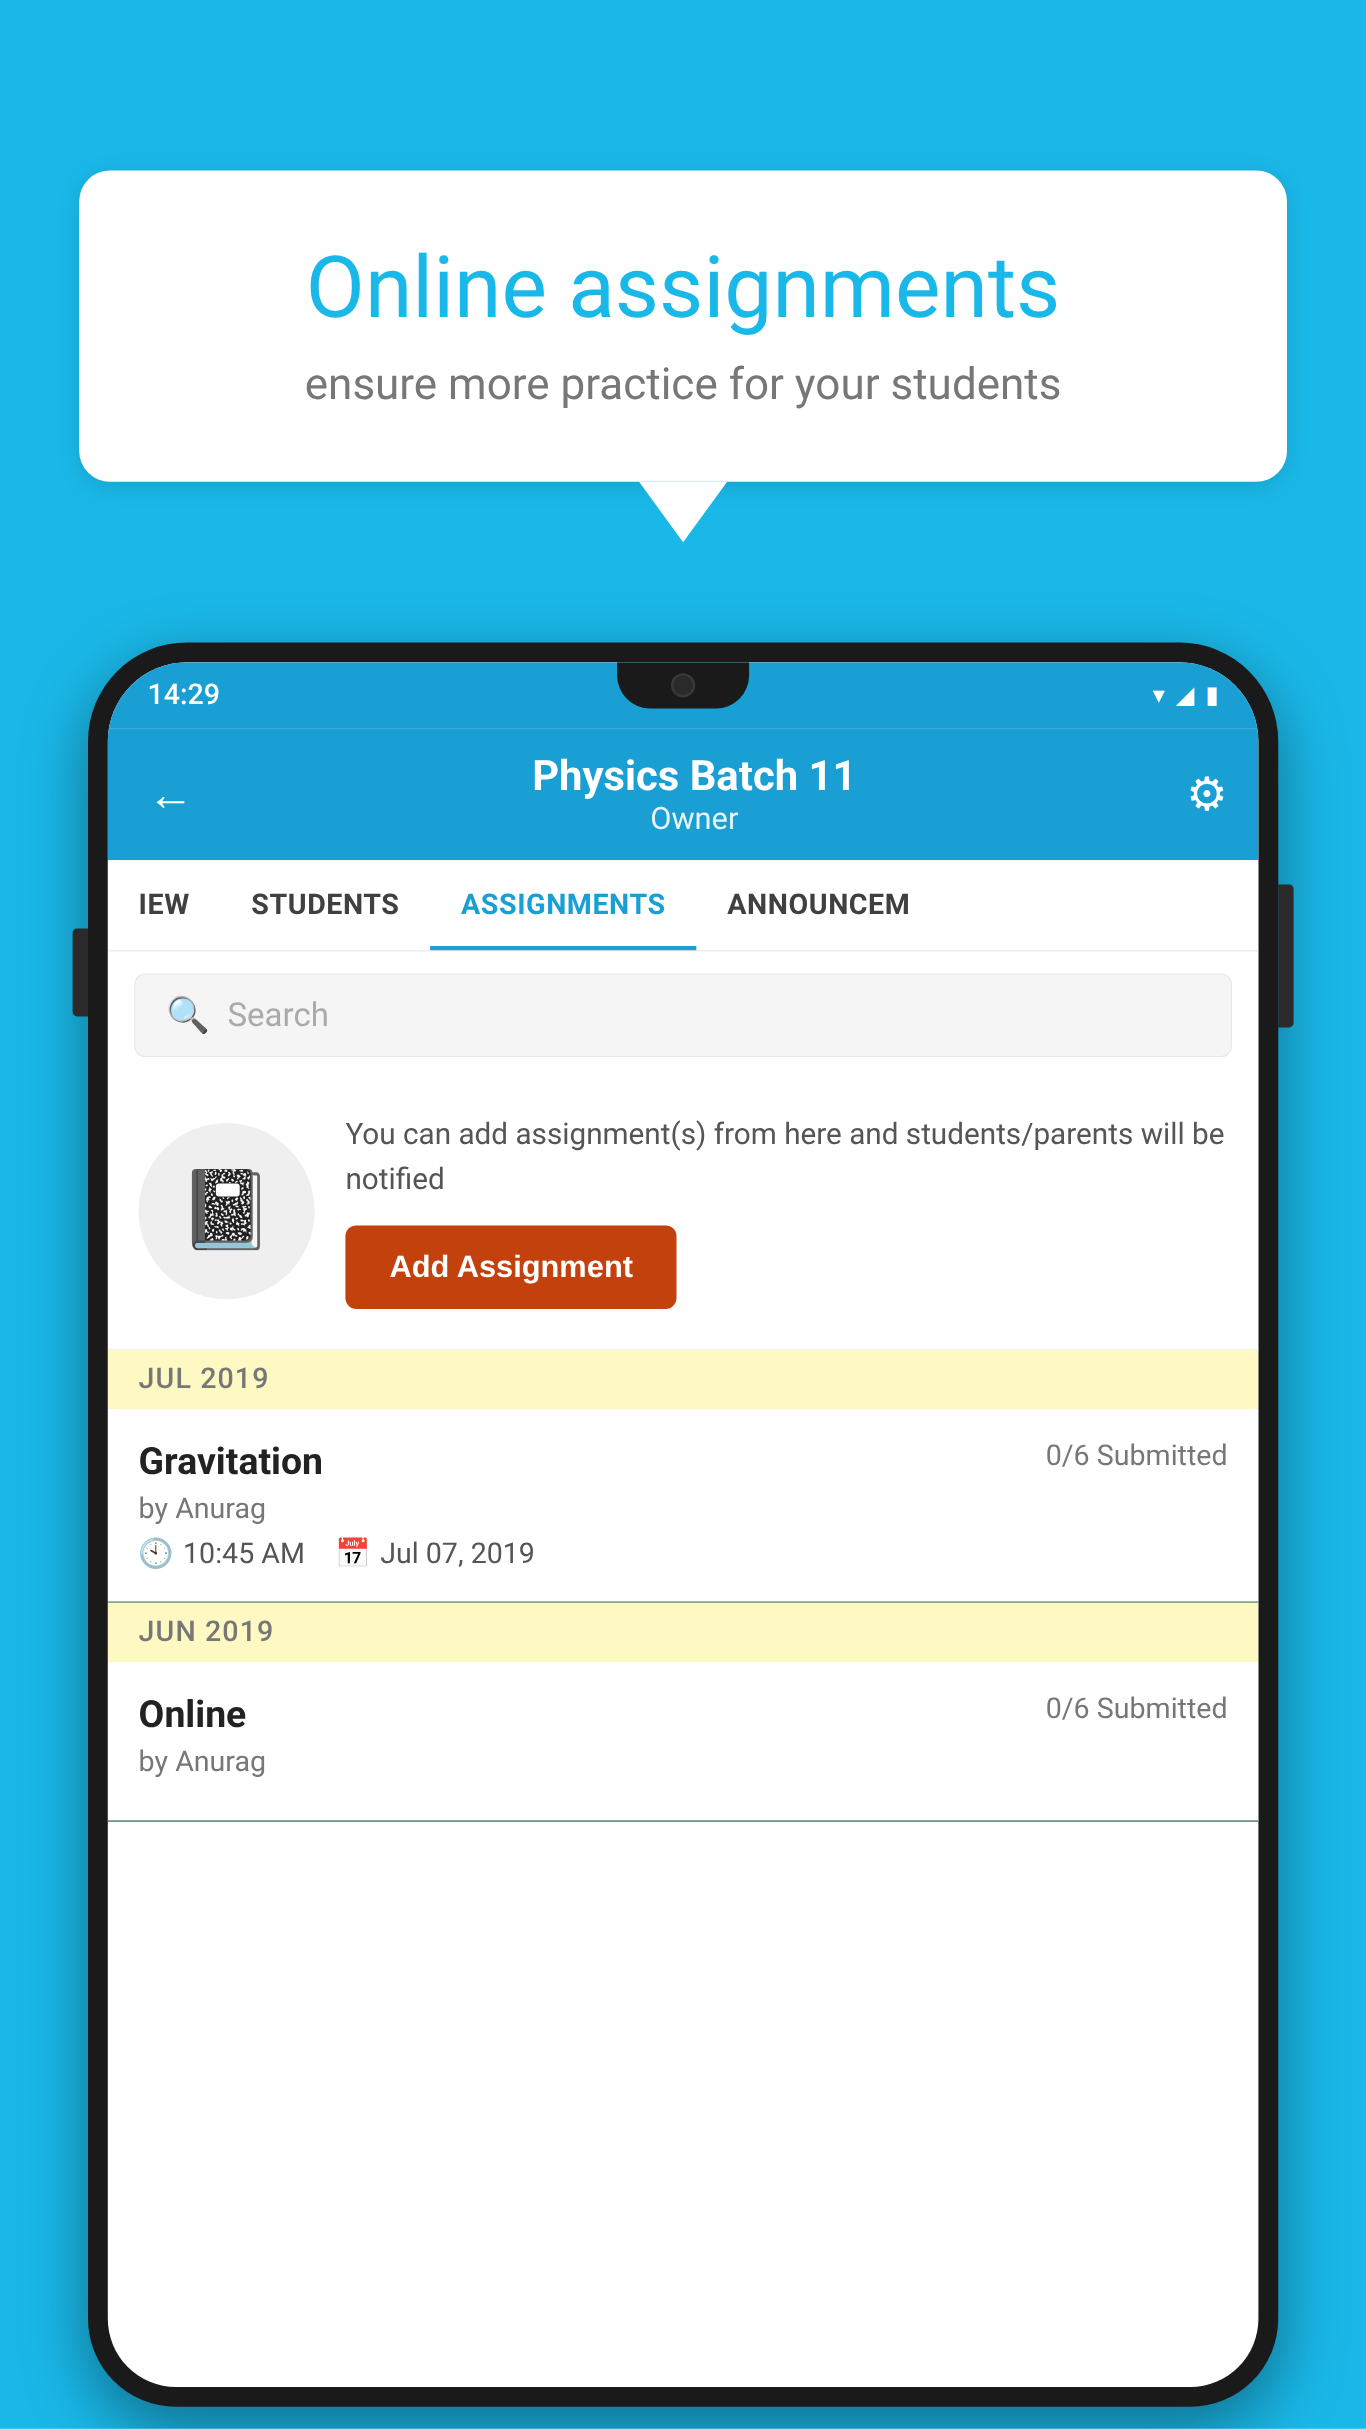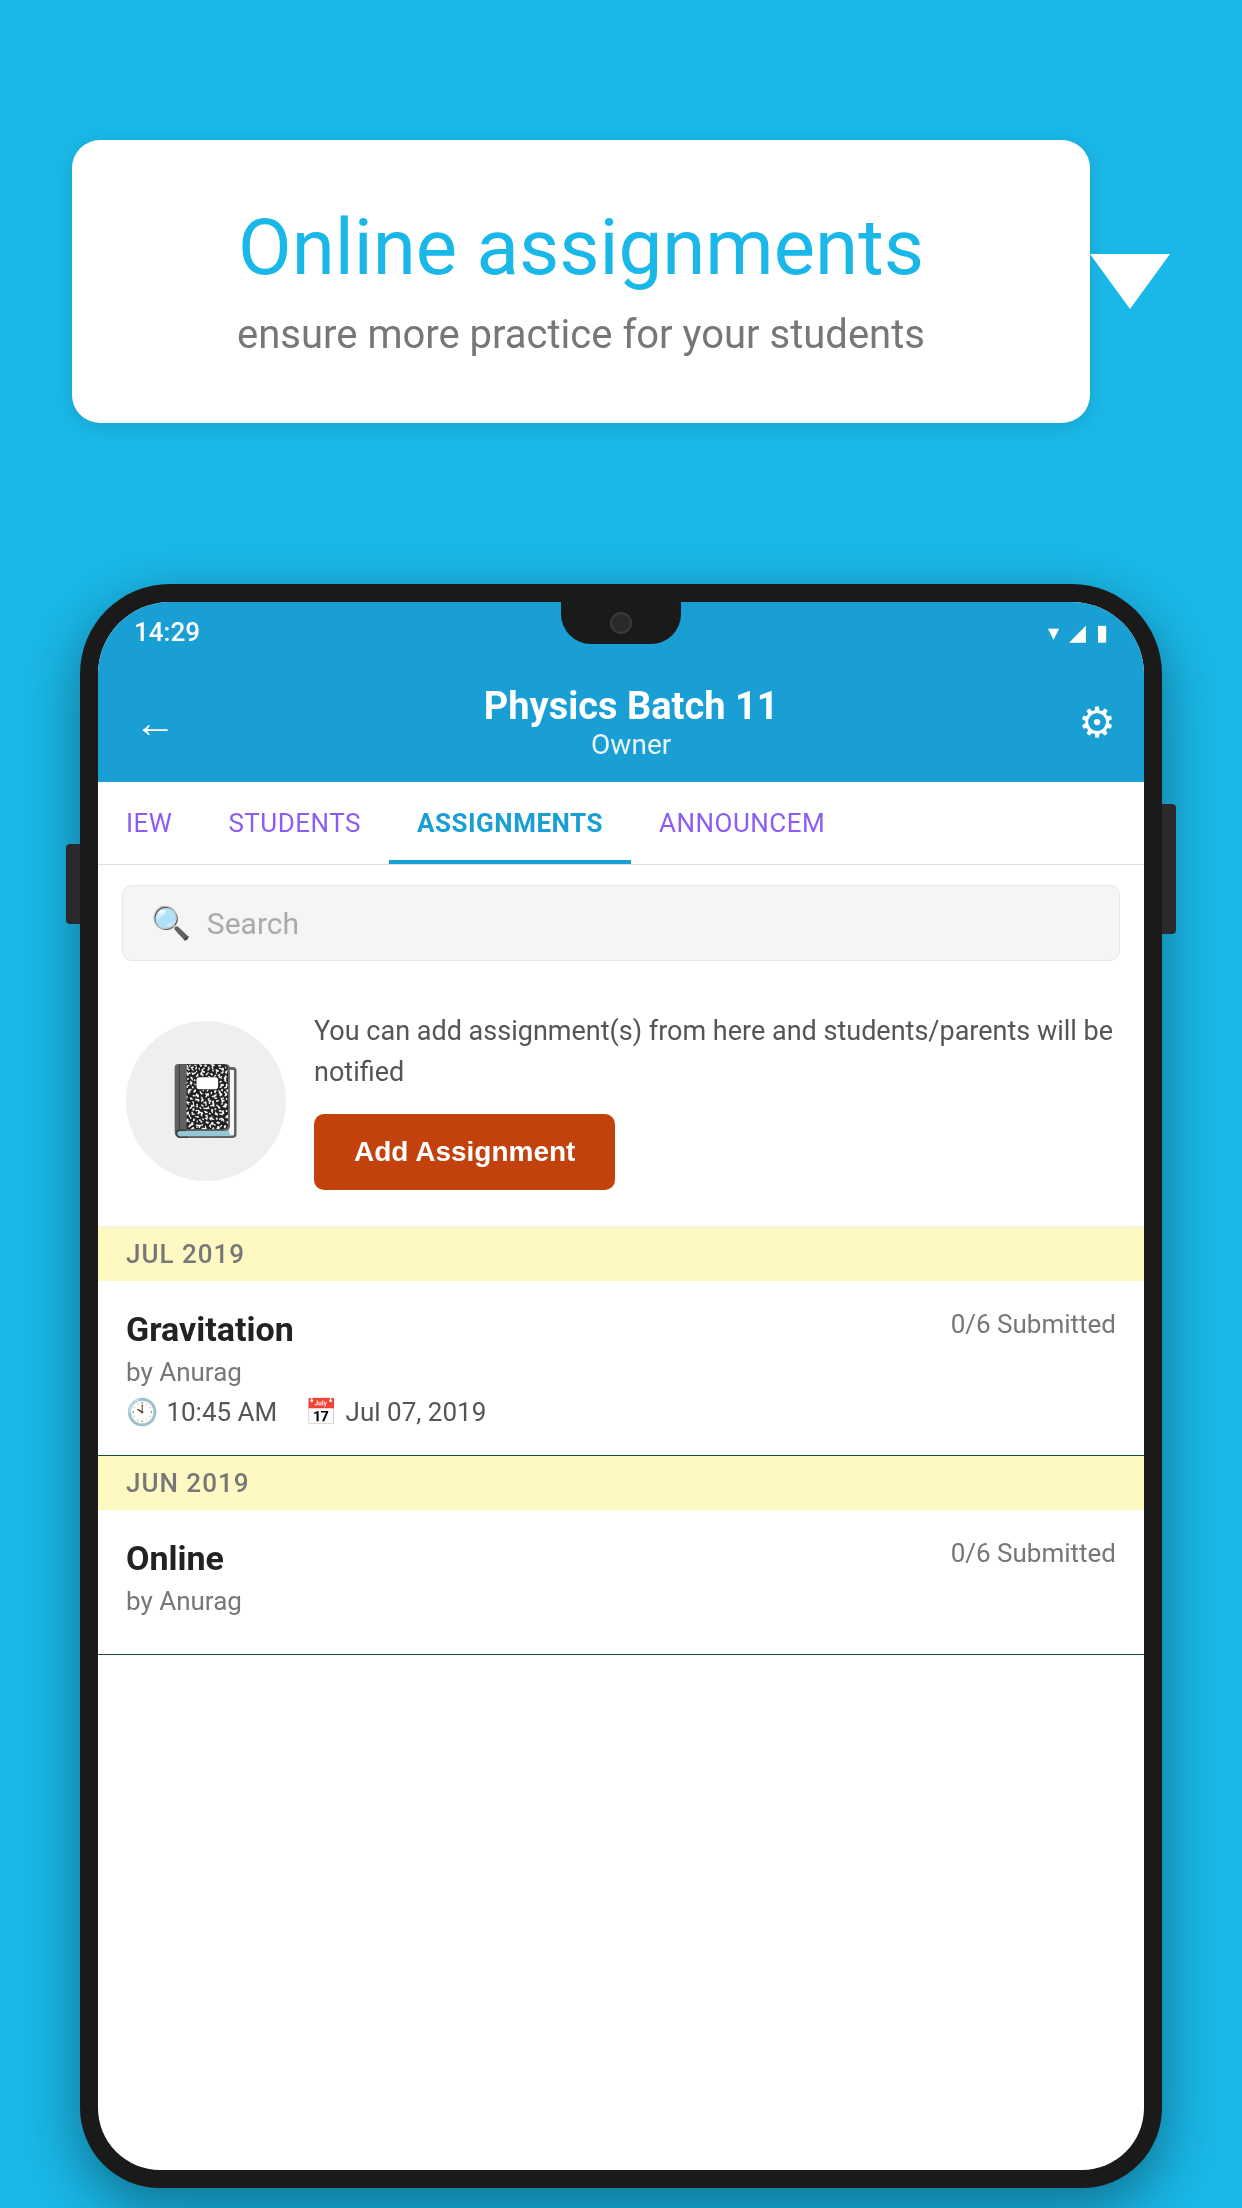--- a/index.html
+++ b/index.html
@@ -9,24 +9,25 @@
       height: 2208px;
       background-color: #1ab8e8;
       font-family: 'Roboto', Arial, sans-serif;
       overflow: hidden;
       position: relative;
     }
 
     
     .speech-bubble-container {
       position: absolute;
-      top: 140px;
+      top: 155px;
       left: 72px;
       right: 72px;
       display: flex;
+      flex-direction: column;
       align-items: center;
     }
 
     .speech-bubble {
       background: white;
       border-radius: 28px;
       padding: 65px 80px 65px 80px;
       text-align: center;
       width: 100%;
       box-shadow: 0 4px 20px rgba(0,0,0,0.12);
@@ -203,22 +204,22 @@
     .tabs-container {
       background: white;
       display: flex;
       border-bottom: 1px solid #e0e0e0;
       overflow: hidden;
     }
 
     .tab {
       padding: 26px 28px;
       font-size: 26px;
-      color: #8b5cf6;
-      font-weight: 400;
+      color: #404040;
+      font-weight: 700;
       letter-spacing: 0.5px;
       cursor: pointer;
       white-space: nowrap;
       position: relative;
     }
 
     .tab.active {
       color: #1a9fd4;
       font-weight: 700;
     }

